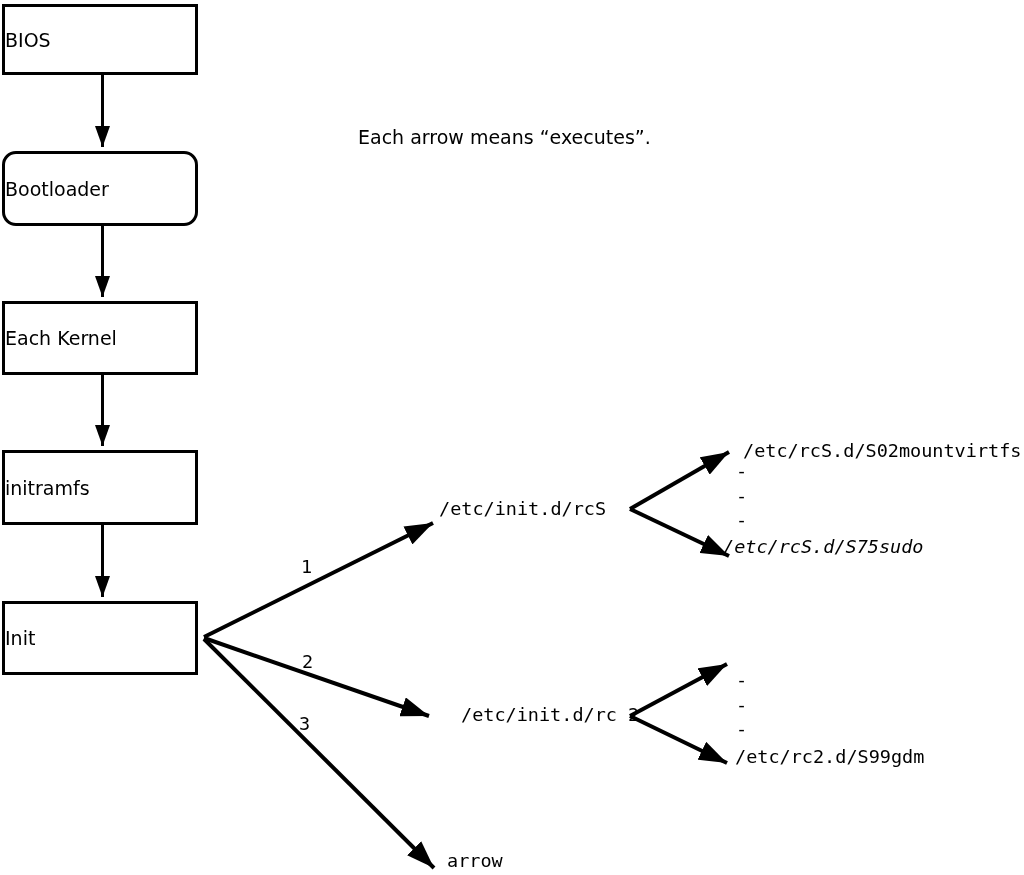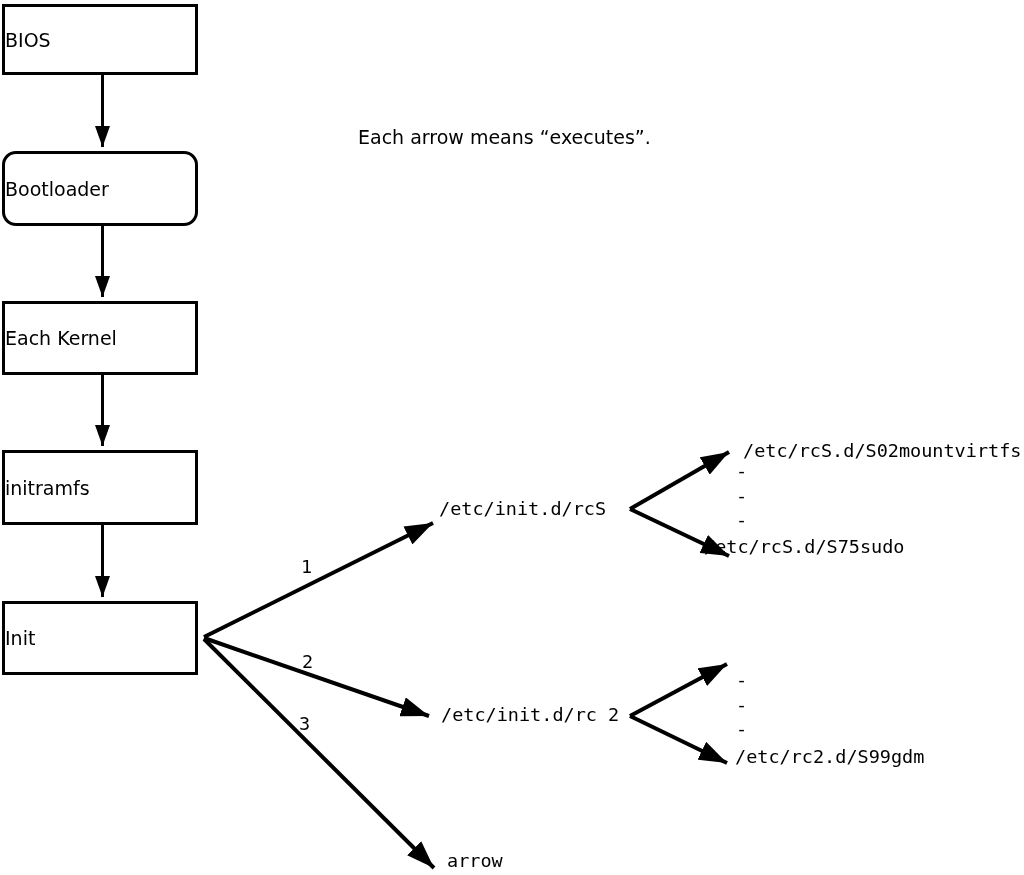--- a/index.html
+++ b/index.html
@@ -95,27 +95,27 @@
   </div>
   <div class="box" style="top:450px; height:75px;">
     <span>initramfs</span>
   </div>
 
   <div class="mono" style="left:301px; top:556px;">1</div>
   <div class="mono" style="left:302px; top:651px;">2</div>
   <div class="mono" style="left:299px; top:713px;">3</div>
 
   <div class="mono" style="left:439px; top:498px;">/etc/init.d/rcS</div>
-  <div class="mono" style="left:441px; top:704px;">/etc/init.d/rc 2</div>
+  <div class="mono" style="left:461px; top:704px;">/etc/init.d/rc 2</div>
   <div class="mono" style="left:447px; top:850px;">arrow</div>
 
   <div class="mono" style="left:735px; top:440px;margin-left:8px;">/etc/rcS.d/S02mountvirtfs</div>
   <div class="mono" style="left:736px; top:460px;">-</div>
   <div class="mono" style="left:736px; top:485px;">-</div>
   <div class="mono" style="left:736px; top:509px;">-</div>
-  <div class="mono" style="left:704px; top:536px;">/etc/rcS.d/S75sudo</div>
+  <div class="mono" style="left:723px; top:536px;font-style:italic;">/etc/rcS.d/S75sudo</div>
 
   <div class="mono" style="left:736px; top:669px;">-</div>
   <div class="mono" style="left:736px; top:694px;">-</div>
   <div class="mono" style="left:736px; top:718px;">-</div>
   <div class="mono" style="left:735px; top:746px;text-align:center;">/etc/rc2.d/S99gdm</div>
 
 </div>
 
 </body></html>

